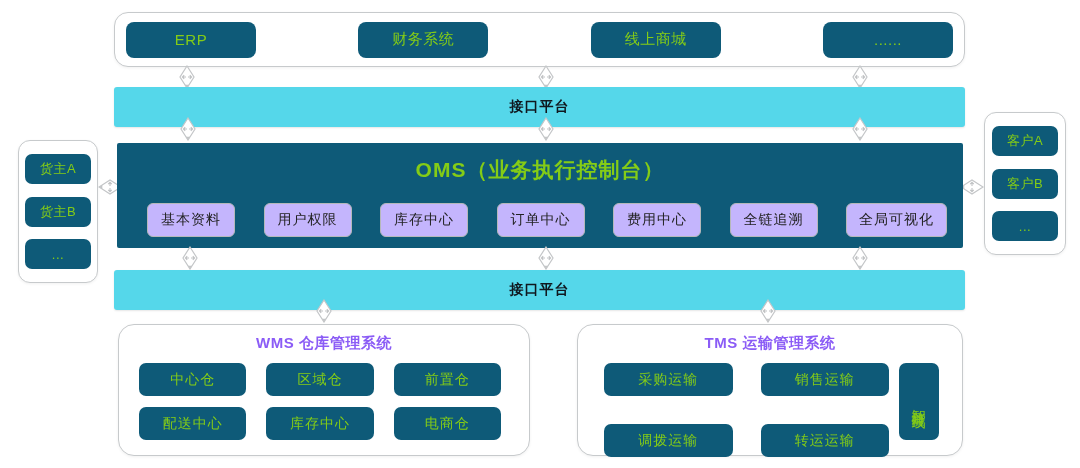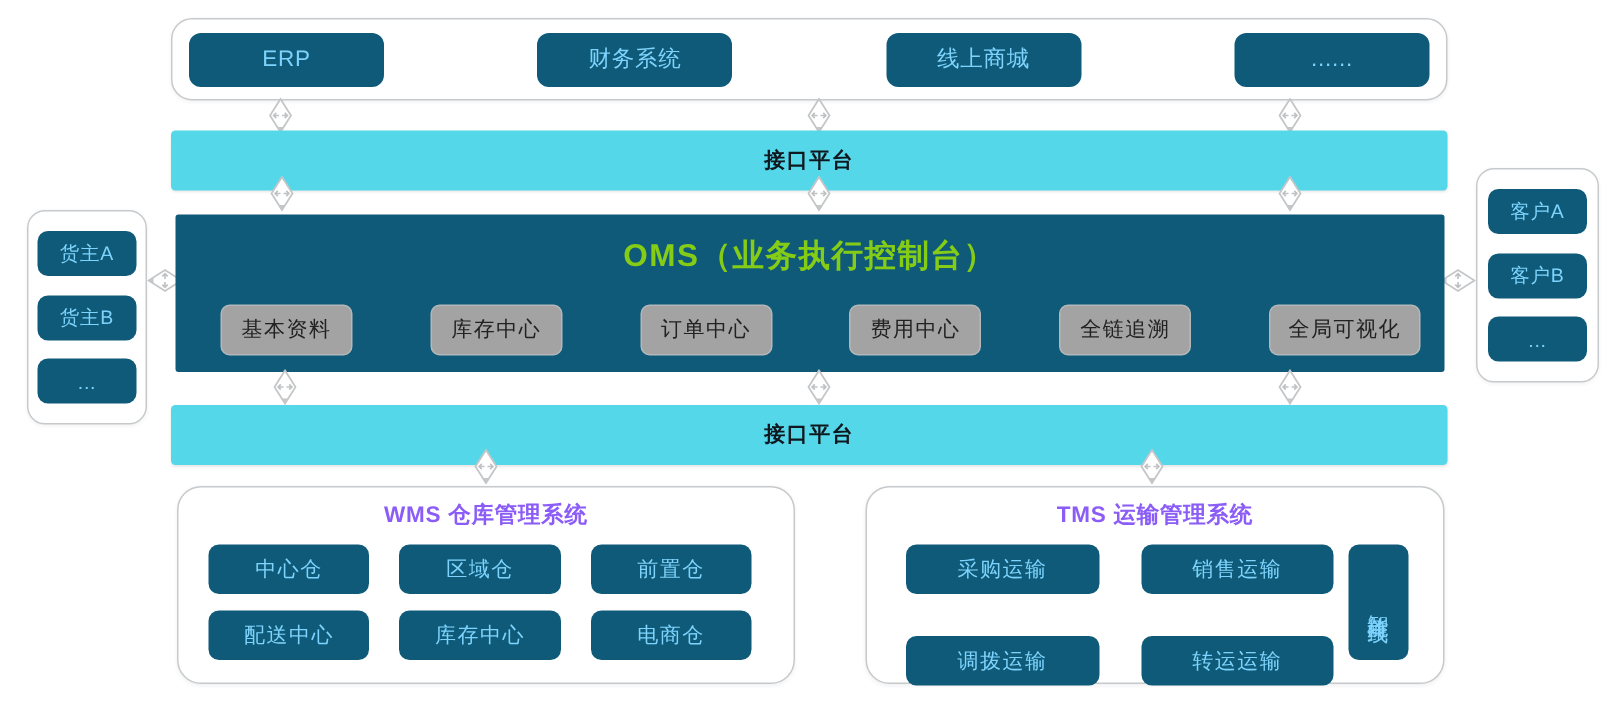--- a/index.html
+++ b/index.html
@@ -8,21 +8,21 @@
     position:relative; width:1080px; height:468px; background:#ffffff;
     font-family:"Liberation Sans","DejaVu Sans",sans-serif; overflow:hidden;
   }
   
   .frame {
     position:absolute; background:#fff; border:1.5px solid #c7cacc;
     box-shadow:0 1px 3px rgba(0,0,0,0.06);
   }
   
   .node {
-    background:#0e5a78; color:#7dd3fc; border-radius:8px;
+    background:#0e5a78; color:#84cc16; border-radius:8px;
     display:flex; align-items:center; justify-content:center;
     font-size:15px; letter-spacing:0.5px;
   }
   
   .top-frame { left:114px; top:12px; width:851px; height:55px; border-radius:14px;
     display:flex; align-items:center; justify-content:space-between; padding:0 11px; }
   .top-frame .node { width:130px; height:36px; }
   
   .iface-bar {
     position:absolute; left:114px; width:851px; height:40px;
@@ -34,21 +34,21 @@
   .iface-bar.bar1 { top:87px; }
   .iface-bar.bar2 { top:270px; }
   
   .oms-box { position:absolute; left:117px; top:143px; width:846px; height:105px;
     background:#0e5a78; border-radius:2px; }
   .oms-title { position:absolute; top:13px; left:0; width:100%; text-align:center;
     color:#84cc16; font-size:21px; font-weight:bold; letter-spacing:1px; }
   .oms-modules { position:absolute; left:30px; right:16px; bottom:11px;
     display:flex; justify-content:space-between; }
   .oms-mod {
-    min-width:88px; height:30px; padding:16px 12px; background:#a3a3a3;
+    min-width:88px; height:30px; padding:16px 12px; background:#c4b5fd;
     border:1px solid #b5b8ba; border-radius:6px; color:#222;
     display:flex; align-items:center; justify-content:center;
     font-size:14px; letter-spacing:1px;
   }
   
   .side-frame { border-radius:12px; display:flex; flex-direction:column;
     align-items:center; justify-content:space-evenly; }
   .side-frame.left  { left:18px;  top:112px; width:80px; height:143px;margin-top:28px; }
   .side-frame.right { left:984px; top:112px; width:82px; height:143px; }
   .side-frame .node { width:66px; height:30px; font-size:13px; border-radius:7px; }
@@ -148,20 +148,21 @@
   <div class="connector h" style="left:964px; top:175px;">
       <svg viewBox="0 0 16 24">
         <use href="#sync-diamond"></use>
       </svg>
     </div>
 
   <div class="oms-box">
     <div class="oms-title">OMS（业务执行控制台）</div>
     <div class="oms-modules">
       <div class="oms-mod">基本资料</div>
+      <div class="oms-mod">用户权限</div>
       <div class="oms-mod">库存中心</div>
       <div class="oms-mod">订单中心</div>
       <div class="oms-mod">费用中心</div>
       <div class="oms-mod">全链追溯</div>
       <div class="oms-mod">全局可视化</div>
     </div>
   </div>
 
   <div class="connector" style="left:182px; top:246px;">
       <svg viewBox="0 0 16 24">

